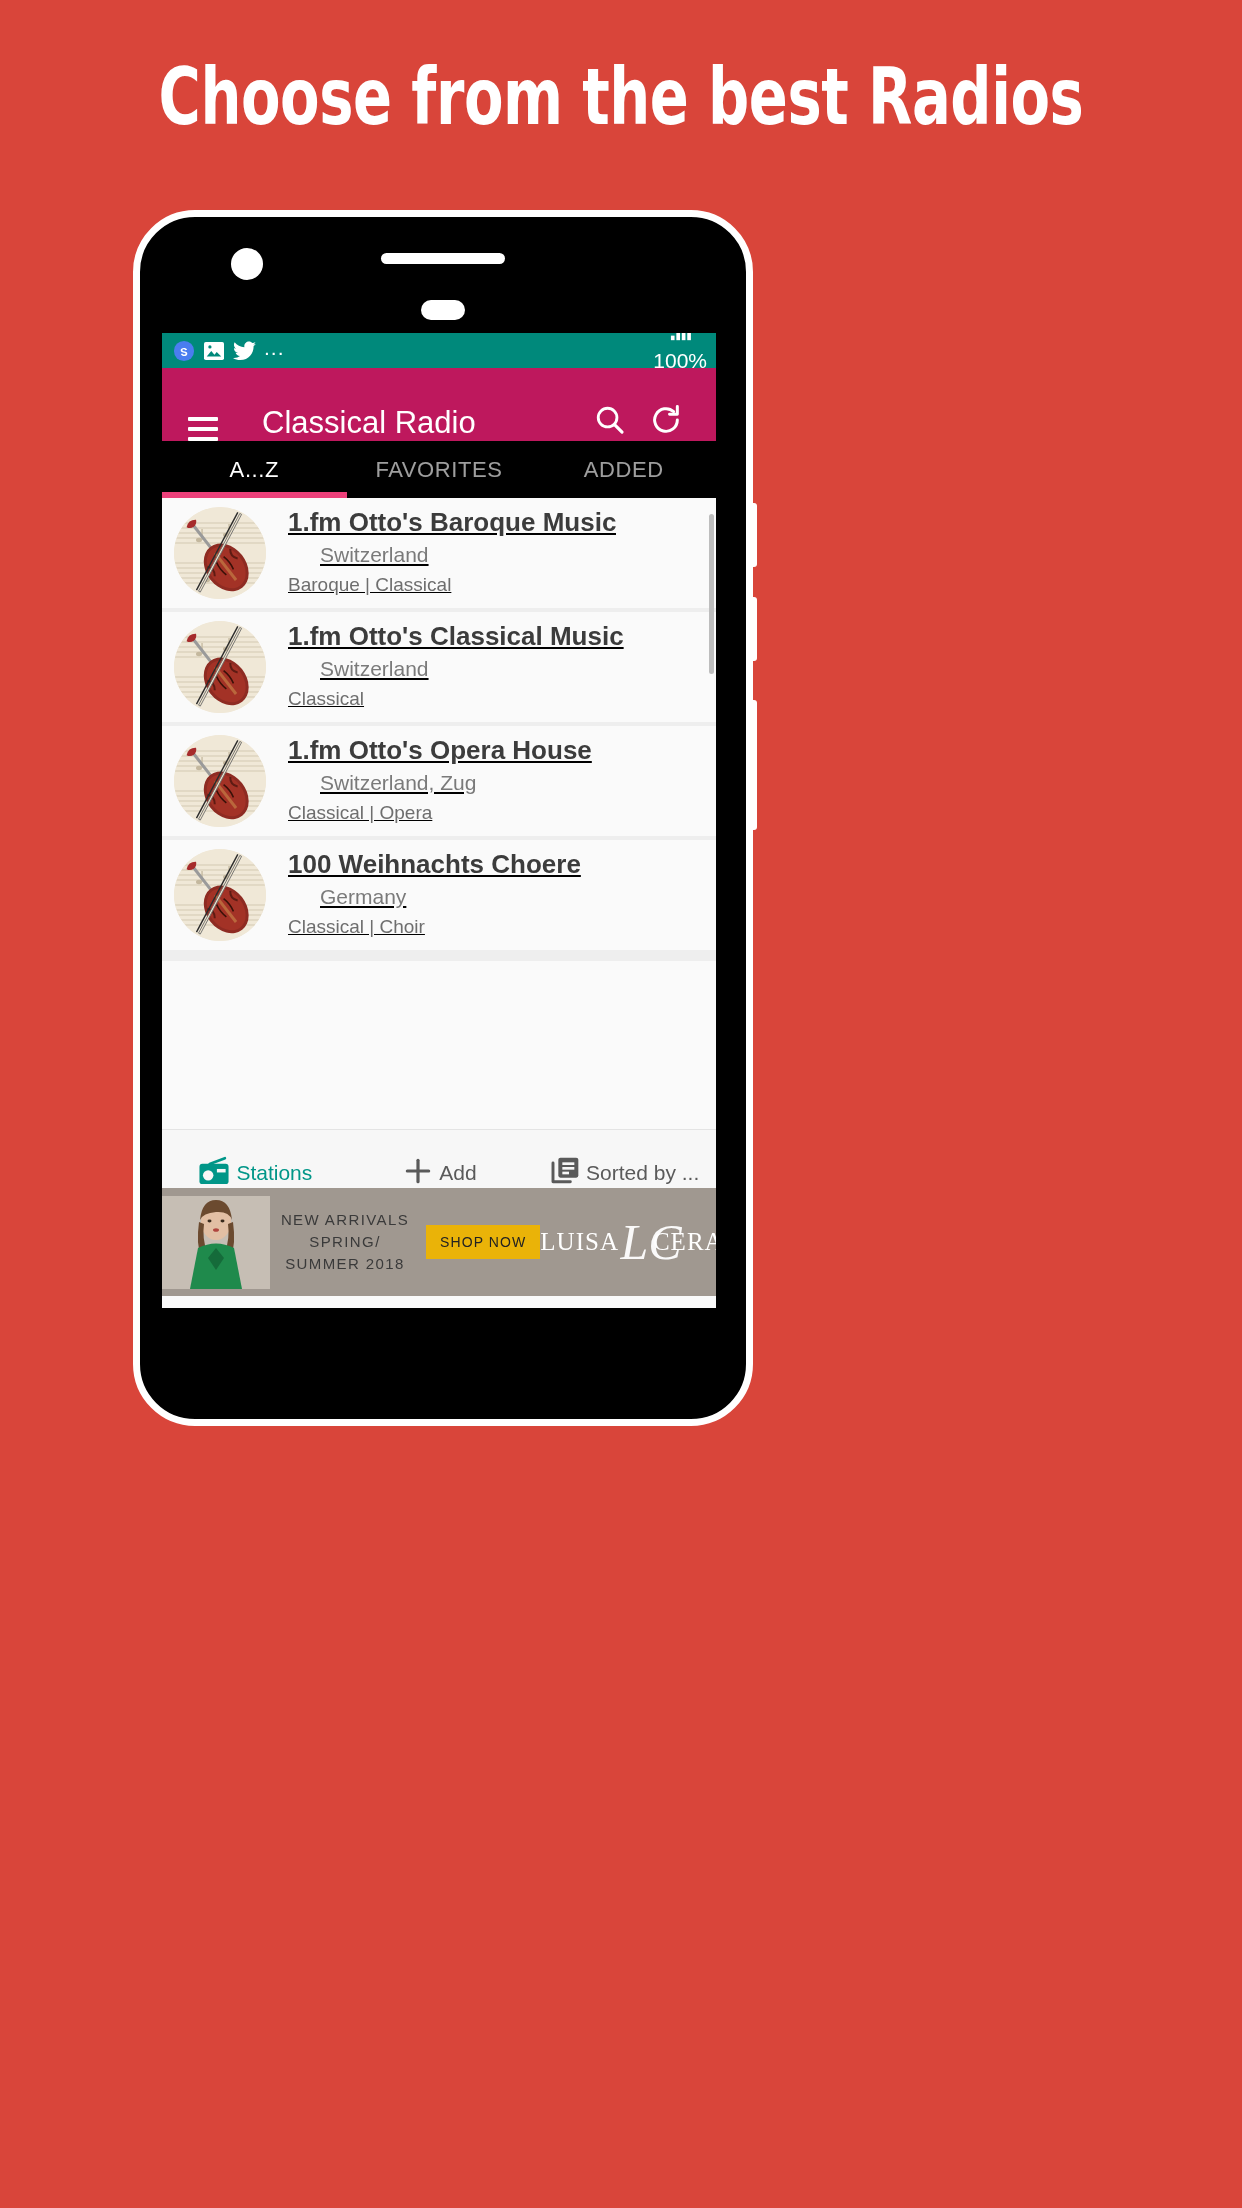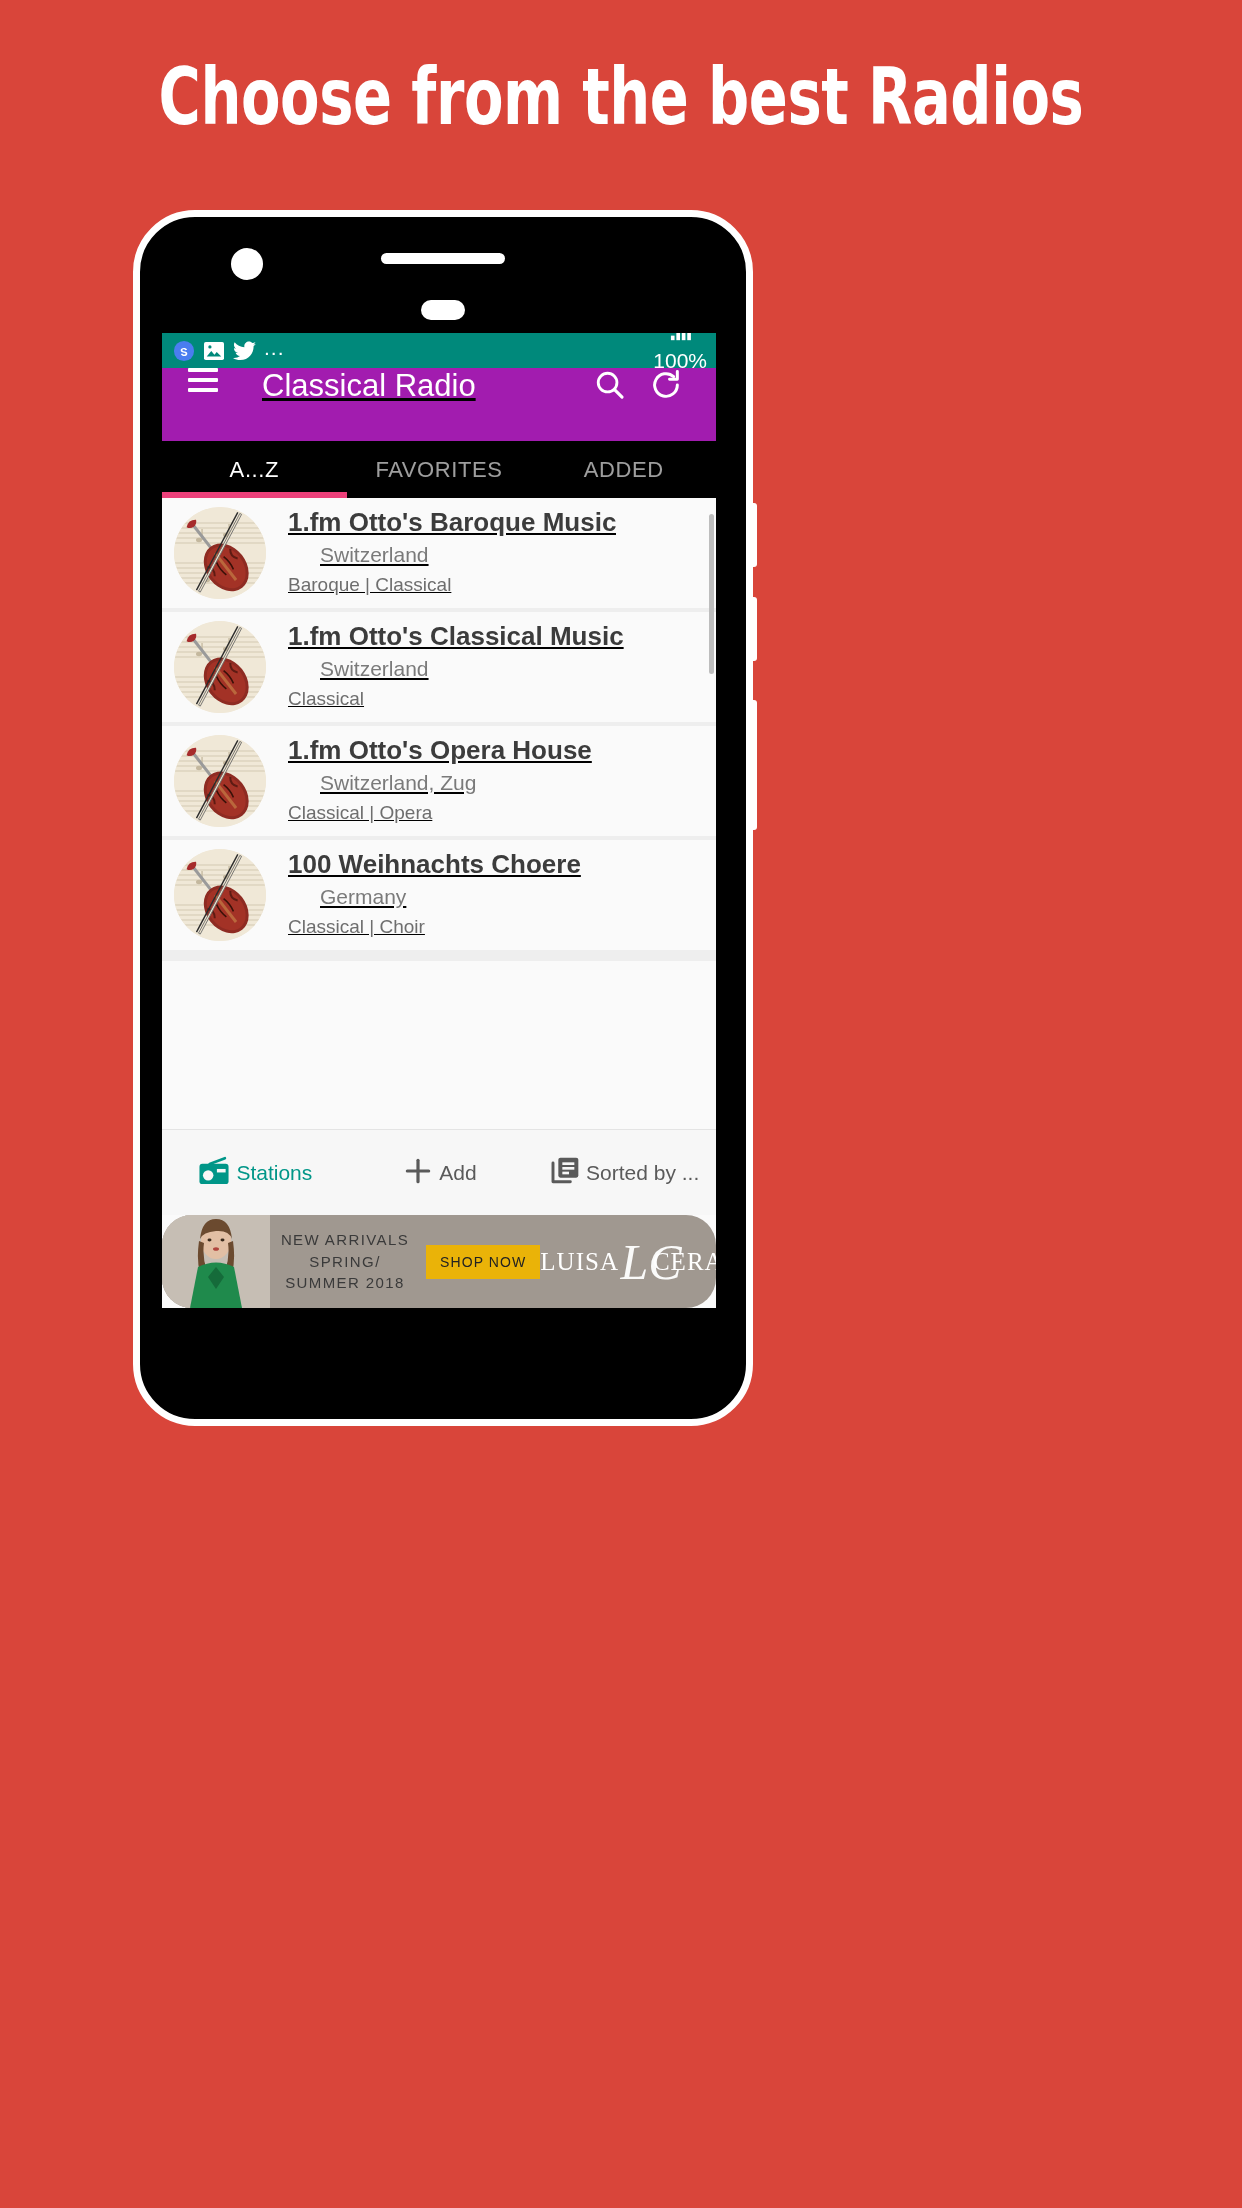--- a/index.html
+++ b/index.html
@@ -69,25 +69,24 @@
   }
   .sb-left { display: flex; align-items: center; gap: 8px; flex: 1; }
   .sb-right { display: flex; align-items: center; gap: 7px; flex-direction: column; }
   .sb-ico { display: inline-flex; align-items: center; }
   .sb-dots { font-size: 21px; letter-spacing: 1px; line-height: 1; padding-bottom: 6px; }
   .sb-pct { font-size: 21px; }
   .sb-time { font-size: 21px; }
 
   
   .appbar {
-    height: 73px; background: #a21caf;
-    display: flex; align-items: flex-start;
+    height: 73px; background: #be185d;
+    display: flex; align-items: flex-end;
     padding: 0 22px 0 26px;
     position: relative;
-    text-decoration: underline;
   }
   .hamburger { width: 30px; display: flex; flex-direction: column; gap: 6px; cursor: pointer; }
   .hamburger span { display: block; height: 4px; background: #FFFFFF; border-radius: 1px; }
   .appbar-title {
     color: #FFFFFF; font-size: 31px; font-weight: 400;
     margin-left: 44px; flex: 1; white-space: nowrap;
   }
   .appbar-action { width: 56px; display: flex; align-items: center; justify-content: center; cursor: pointer; }
 
   
@@ -152,26 +151,25 @@
   .navitem {
     flex: 1; display: flex; flex-direction: row;
     align-items: center; justify-content: center; gap: 4px;
     cursor: pointer;
   }
   .navitem .nlabel { font-size: 21px; color: #5A5A5A; }
   .navitem.active .nlabel { color: #009688; }
 
   
   .ad {
-    position: absolute; left: 0; bottom: 0;
-    width: 554px; height: 93px;
+    position: absolute; left: 0; bottom: 12px;
+    width: 554px; height: 108px;
     background: #A09890;
     display: flex; align-items: center;
     overflow: hidden;
-    border-radius: 30px;
   }
   .ad-photo {
     width: 108px; height: 93px; flex: 0 0 auto; position: relative;
     background: linear-gradient(180deg,#CFC7BE 0%,#B8B0A6 100%);
     overflow: hidden;
   }
   .ad-copy {
     flex: 0 0 auto; width: 150px; text-align: center;
     color: #3A3A3A; font-size: 15px; letter-spacing: 1.4px; line-height: 1.45;
   }

